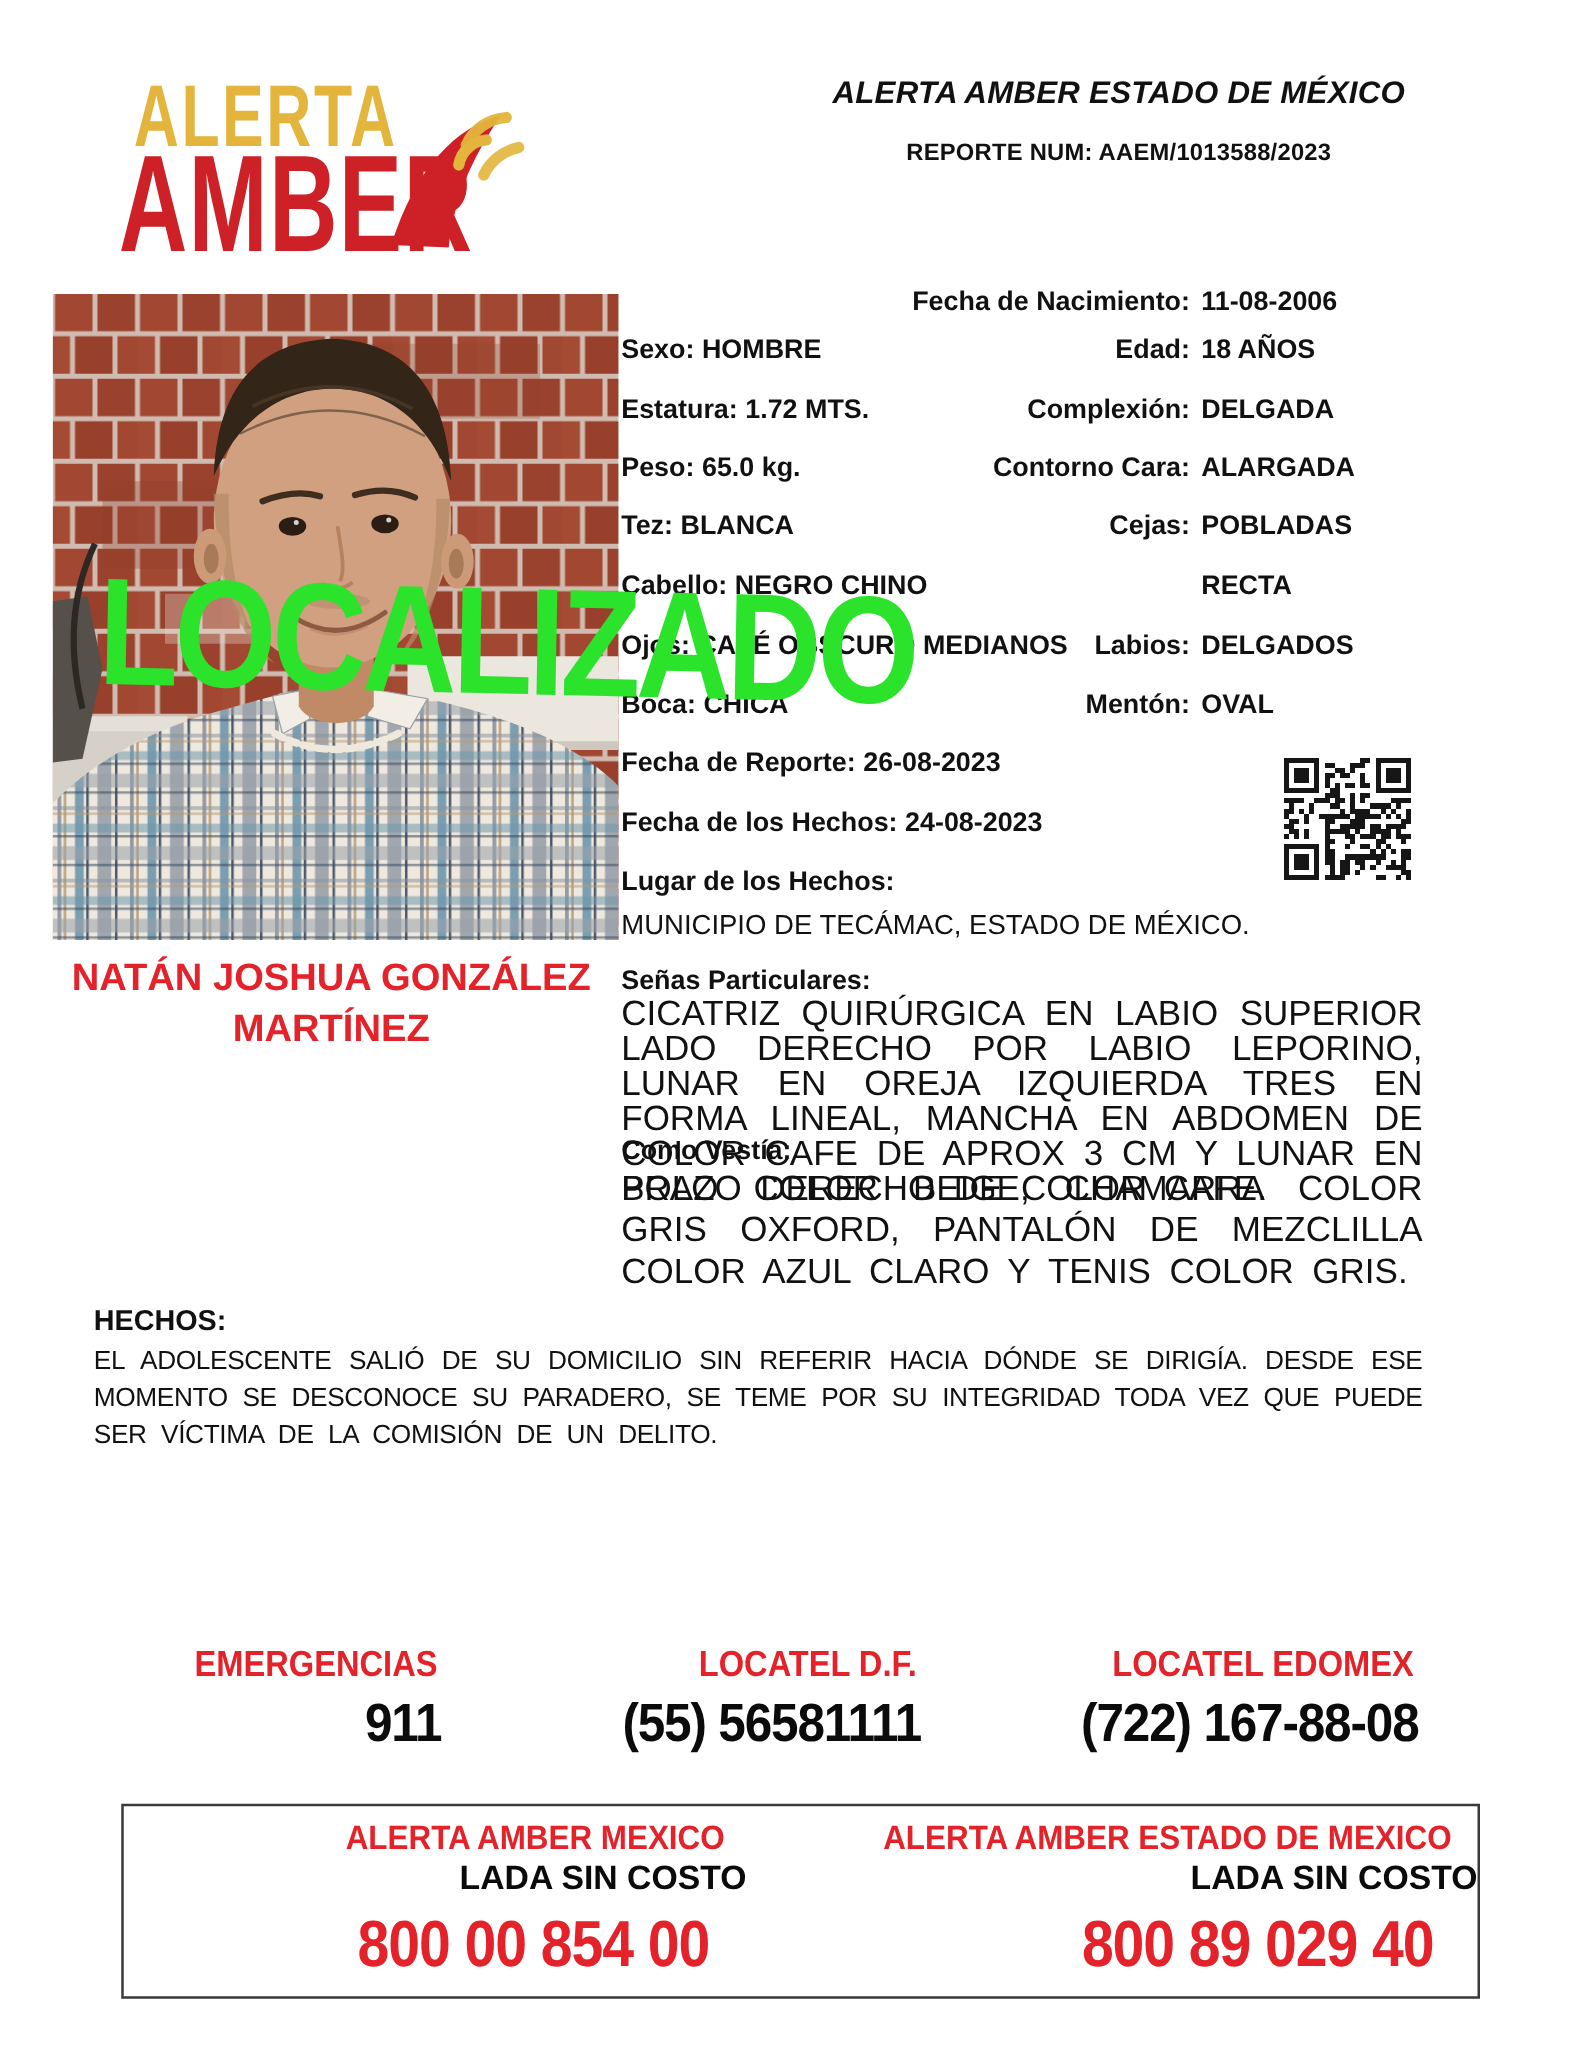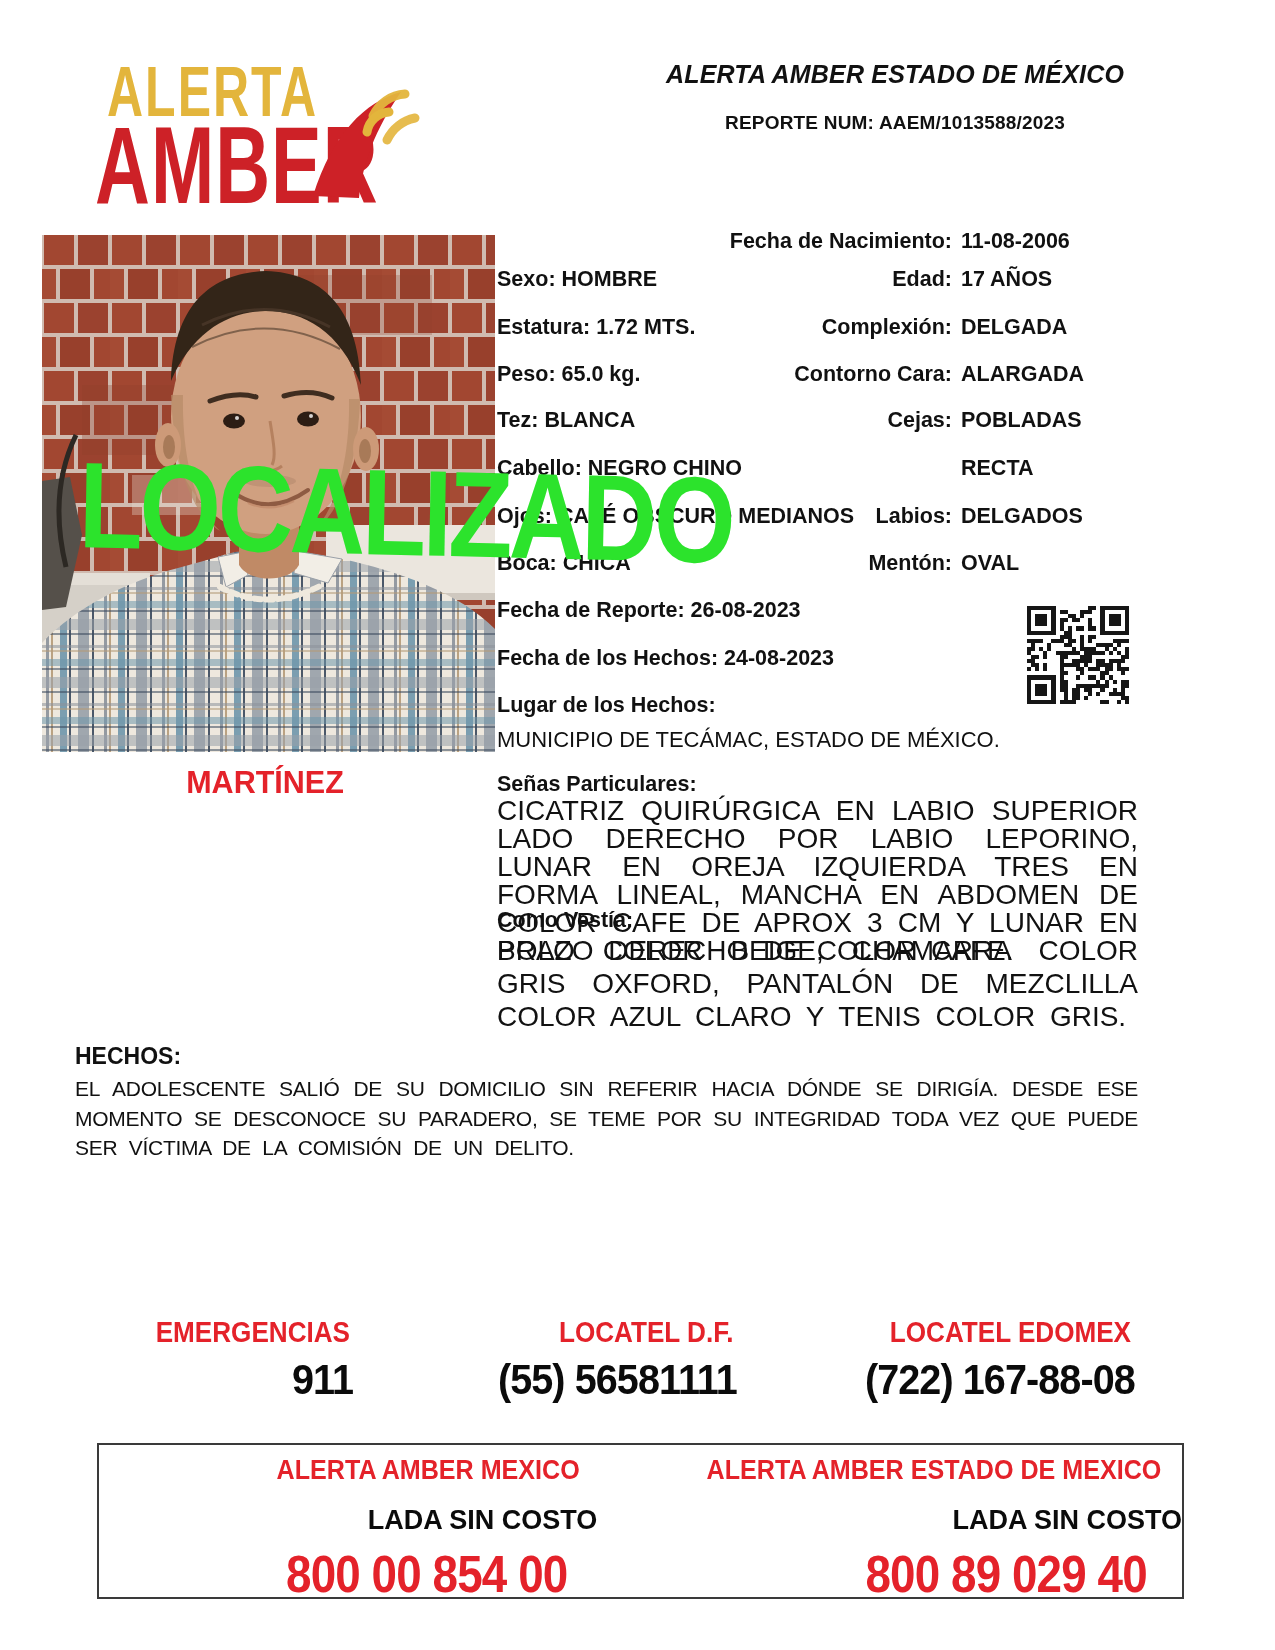--- a/index.html
+++ b/index.html
@@ -66,21 +66,21 @@
                   transform:scaleX(.92);transform-origin:50% 50%;white-space:nowrap;}
 
   
   .footer-box{position:absolute;left:97px;top:1443px;width:1083px;height:152px;border:2.5px solid #3a3a3a;
               display:flex;}
   .fcol{position:relative;text-align:right;}
   .fcol.a{width:46%;}
   .fcol.b{width:54%;}
   .ftitle{margin-top:10px;color:var(--accent-red);font-weight:bold;font-size:27px;
           transform:scaleX(.93);transform-origin:50% 50%;white-space:nowrap;}
-  .fsub{color:#0b0b0b;font-weight:bold;font-size:27px;margin-top:19px;white-space:nowrap;}
+  .fsub{color:#0b0b0b;font-weight:bold;font-size:27px;margin-top:1px;white-space:nowrap;}
   .fnumber{color:var(--accent-red);font-weight:bold;font-size:52px;margin-top:8px;letter-spacing:-1px;
            transform:scaleX(.88);transform-origin:50% 50%;white-space:nowrap;}
 </style>
 </head>
 <body>
 
 <div class="page" style="--accent-red: #e4222a; --status-green: #2ce32c; --logo-yellow: #e3b53c; --logo-red: #cd2127; --logo-green: #2e7d3b;">
 
   <div class="logo">
     <div class="lg-alerta">ALERTA</div>
@@ -170,33 +170,34 @@
       <path d="M216,232 Q228,240 240,231" fill="none" stroke="#b5815f" stroke-width="3"></path>
       <ellipse cx="228" cy="246" rx="26" ry="6" fill="#7a5a44" opacity=".18"></ellipse>
       <path d="M192,258 Q228,282 266,255" fill="none" stroke="#8e5b42" stroke-width="4" stroke-linecap="round"></path>
       <path d="M206,268 Q228,278 252,266" fill="none" stroke="#c08868" stroke-width="2" opacity=".7"></path>
     </svg>
   </div>
 
   <div class="status-overlay">LOCALIZADO</div>
 
   <div class="name">
+    <div>NATÁN JOSHUA GONZÁLEZ</div>
     <div>MARTÍNEZ</div>
   </div>
 
   <div class="details">
     <div class="drow" style="top:9px">
       <span class="rlabelbox">Fecha de Nacimiento:</span>
       <span class="rvalue">11-08-2006</span>
     </div>
 
     <div class="drow" style="top:47px">
       <span class="lpair"><span>Sexo:</span> <span>HOMBRE</span></span>
       <span class="rlabelbox">Edad:</span>
-      <span class="rvalue">17 AÑOS</span>
+      <span class="rvalue">18 AÑOS</span>
     </div>
     <div class="drow" style="top:95px">
       <span class="lpair"><span>Estatura:</span> <span>1.72 MTS.</span></span>
       <span class="rlabelbox">Complexión:</span>
       <span class="rvalue">DELGADA</span>
     </div>
     <div class="drow" style="top:142px">
       <span class="lpair"><span>Peso:</span> <span>65.0 kg.</span></span>
       <span class="rlabelbox">Contorno Cara:</span>
       <span class="rvalue">ALARGADA</span>

